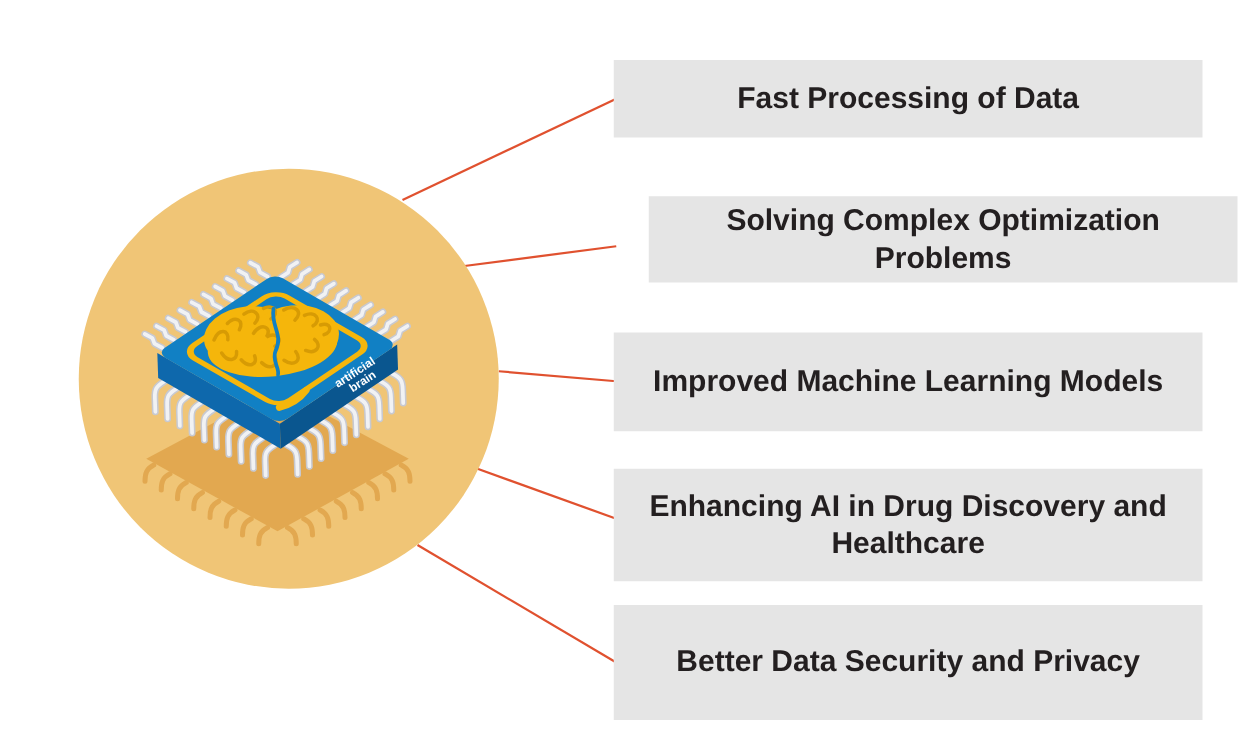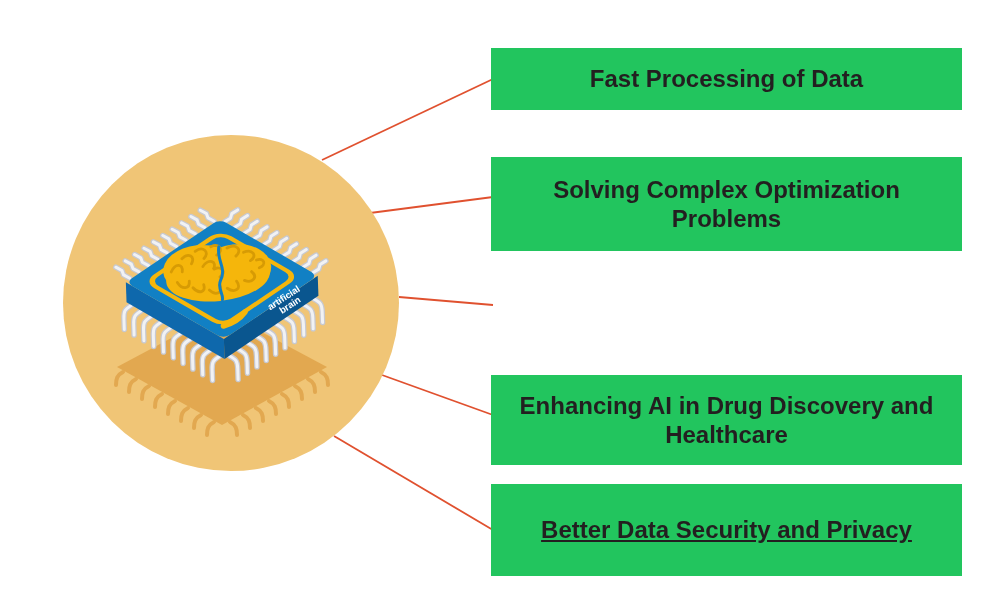--- a/index.html
+++ b/index.html
@@ -8,30 +8,30 @@
     overflow:hidden;font-family:"Liberation Sans",sans-serif;
   }
   .connectors{position:absolute;left:0;top:0;width:1000px;height:600px;}
   .connectors line{stroke:#E0512F;stroke-width:1.8;}
   .central-circle{
     position:absolute;left:63px;top:135px;width:336px;height:336px;
     border-radius:50%;background:#F0C576;
   }
   .central-circle svg{position:absolute;left:0;top:0;}
   .benefit{
-    position:absolute;left:491px;width:471px;background:#22c55e;
+    position:absolute;left:491px;width:471px;background:#e5e5e5;
     display:flex;align-items:center;justify-content:center;
     text-align:center;color:#231F20;font-weight:bold;font-size:24px;
     line-height:1.22;padding:0 26px;box-sizing:border-box;
   }
   .b1{top:48px;height:62px;}
-  .b2{top:157px;height:94px;}
+  .b2{top:157px;height:69px;margin-left:28px;}
   .b3{top:266px;height:79px;}
   .b4{top:375px;height:90px;}
-  .b5{top:484px;height:92px;text-decoration:underline;}
+  .b5{top:484px;height:92px;}
 </style>
 </head>
 <body>
 
 <div class="canvas">
 
   <svg class="connectors" viewBox="0 0 1000 600">
     <line x1="322" y1="160" x2="493" y2="79"></line>
     <line x1="370" y1="213" x2="493" y2="197"></line>
     <line x1="399" y1="297" x2="493" y2="305"></line>
@@ -172,20 +172,23 @@
       </g>
     </svg>
   </div>
 
   <div class="benefit b1">
     <span>Fast Processing of Data</span>
   </div>
   <div class="benefit b2">
     <span>Solving Complex Optimization Problems</span>
   </div>
+  <div class="benefit b3">
+    <span>Improved Machine Learning Models</span>
+  </div>
   <div class="benefit b4">
     <span>Enhancing AI in Drug Discovery and Healthcare</span>
   </div>
   <div class="benefit b5">
     <span>Better Data Security and Privacy</span>
   </div>
 
 </div>
 
 </body></html>

